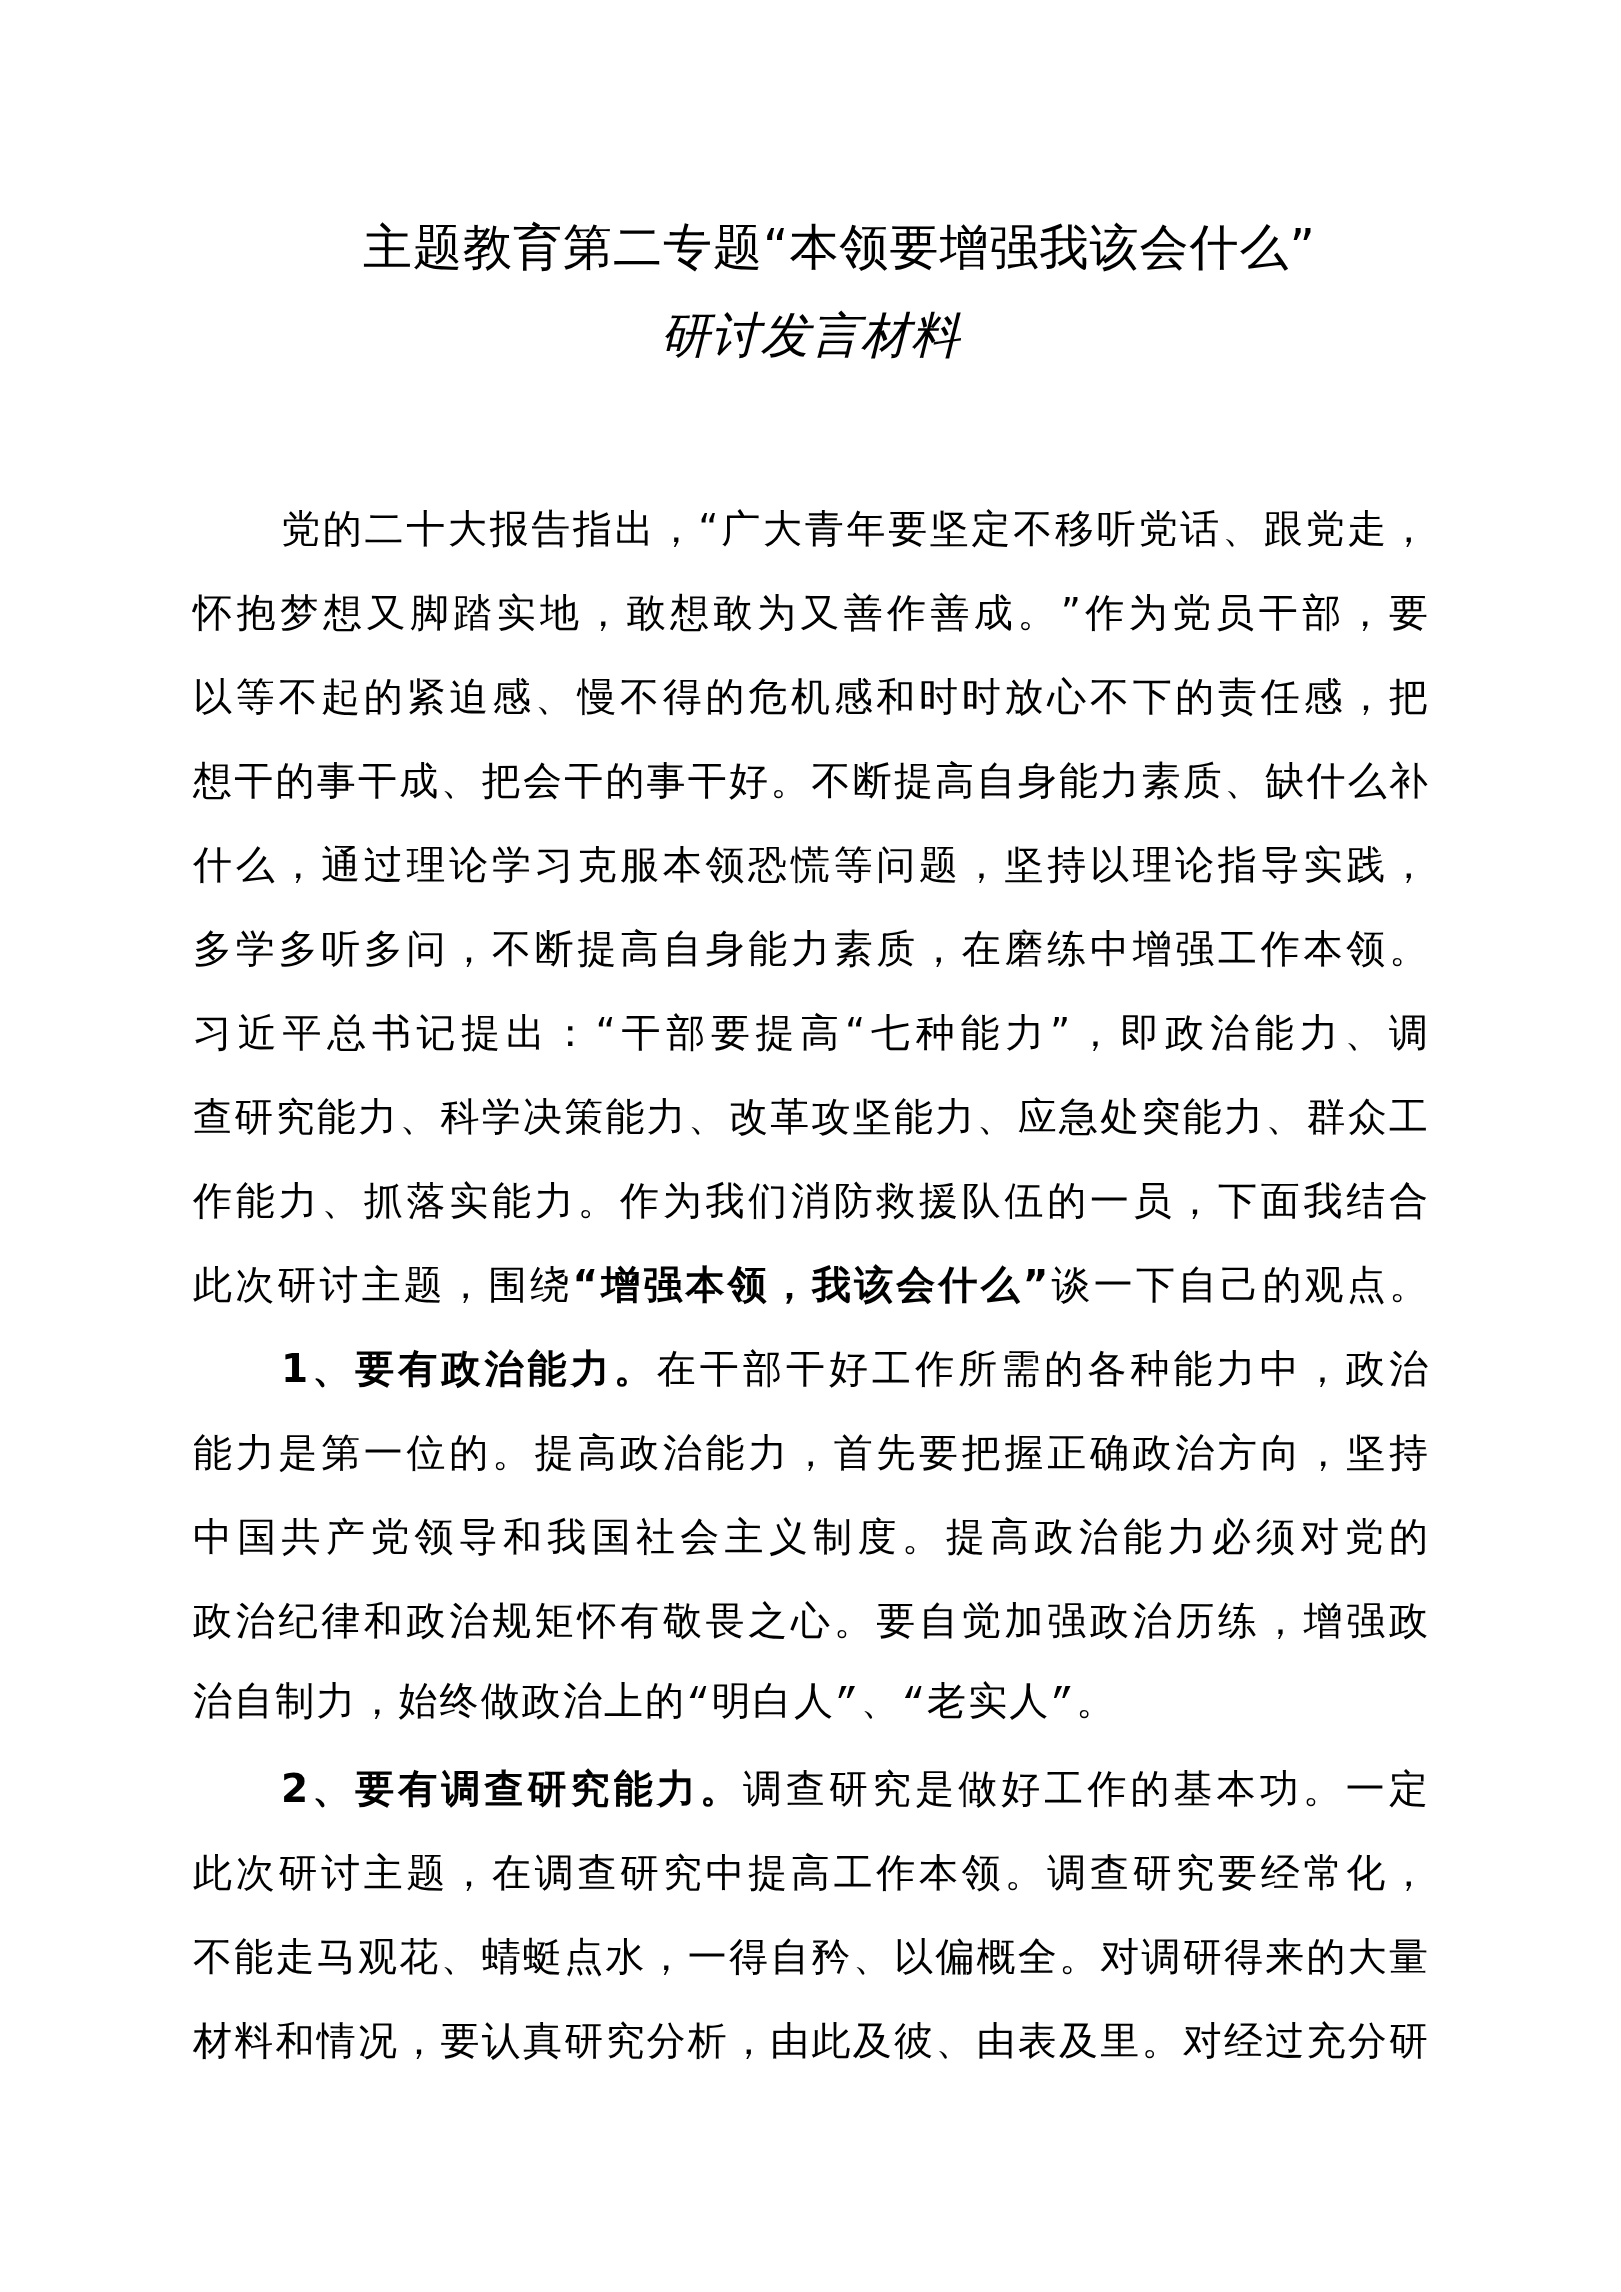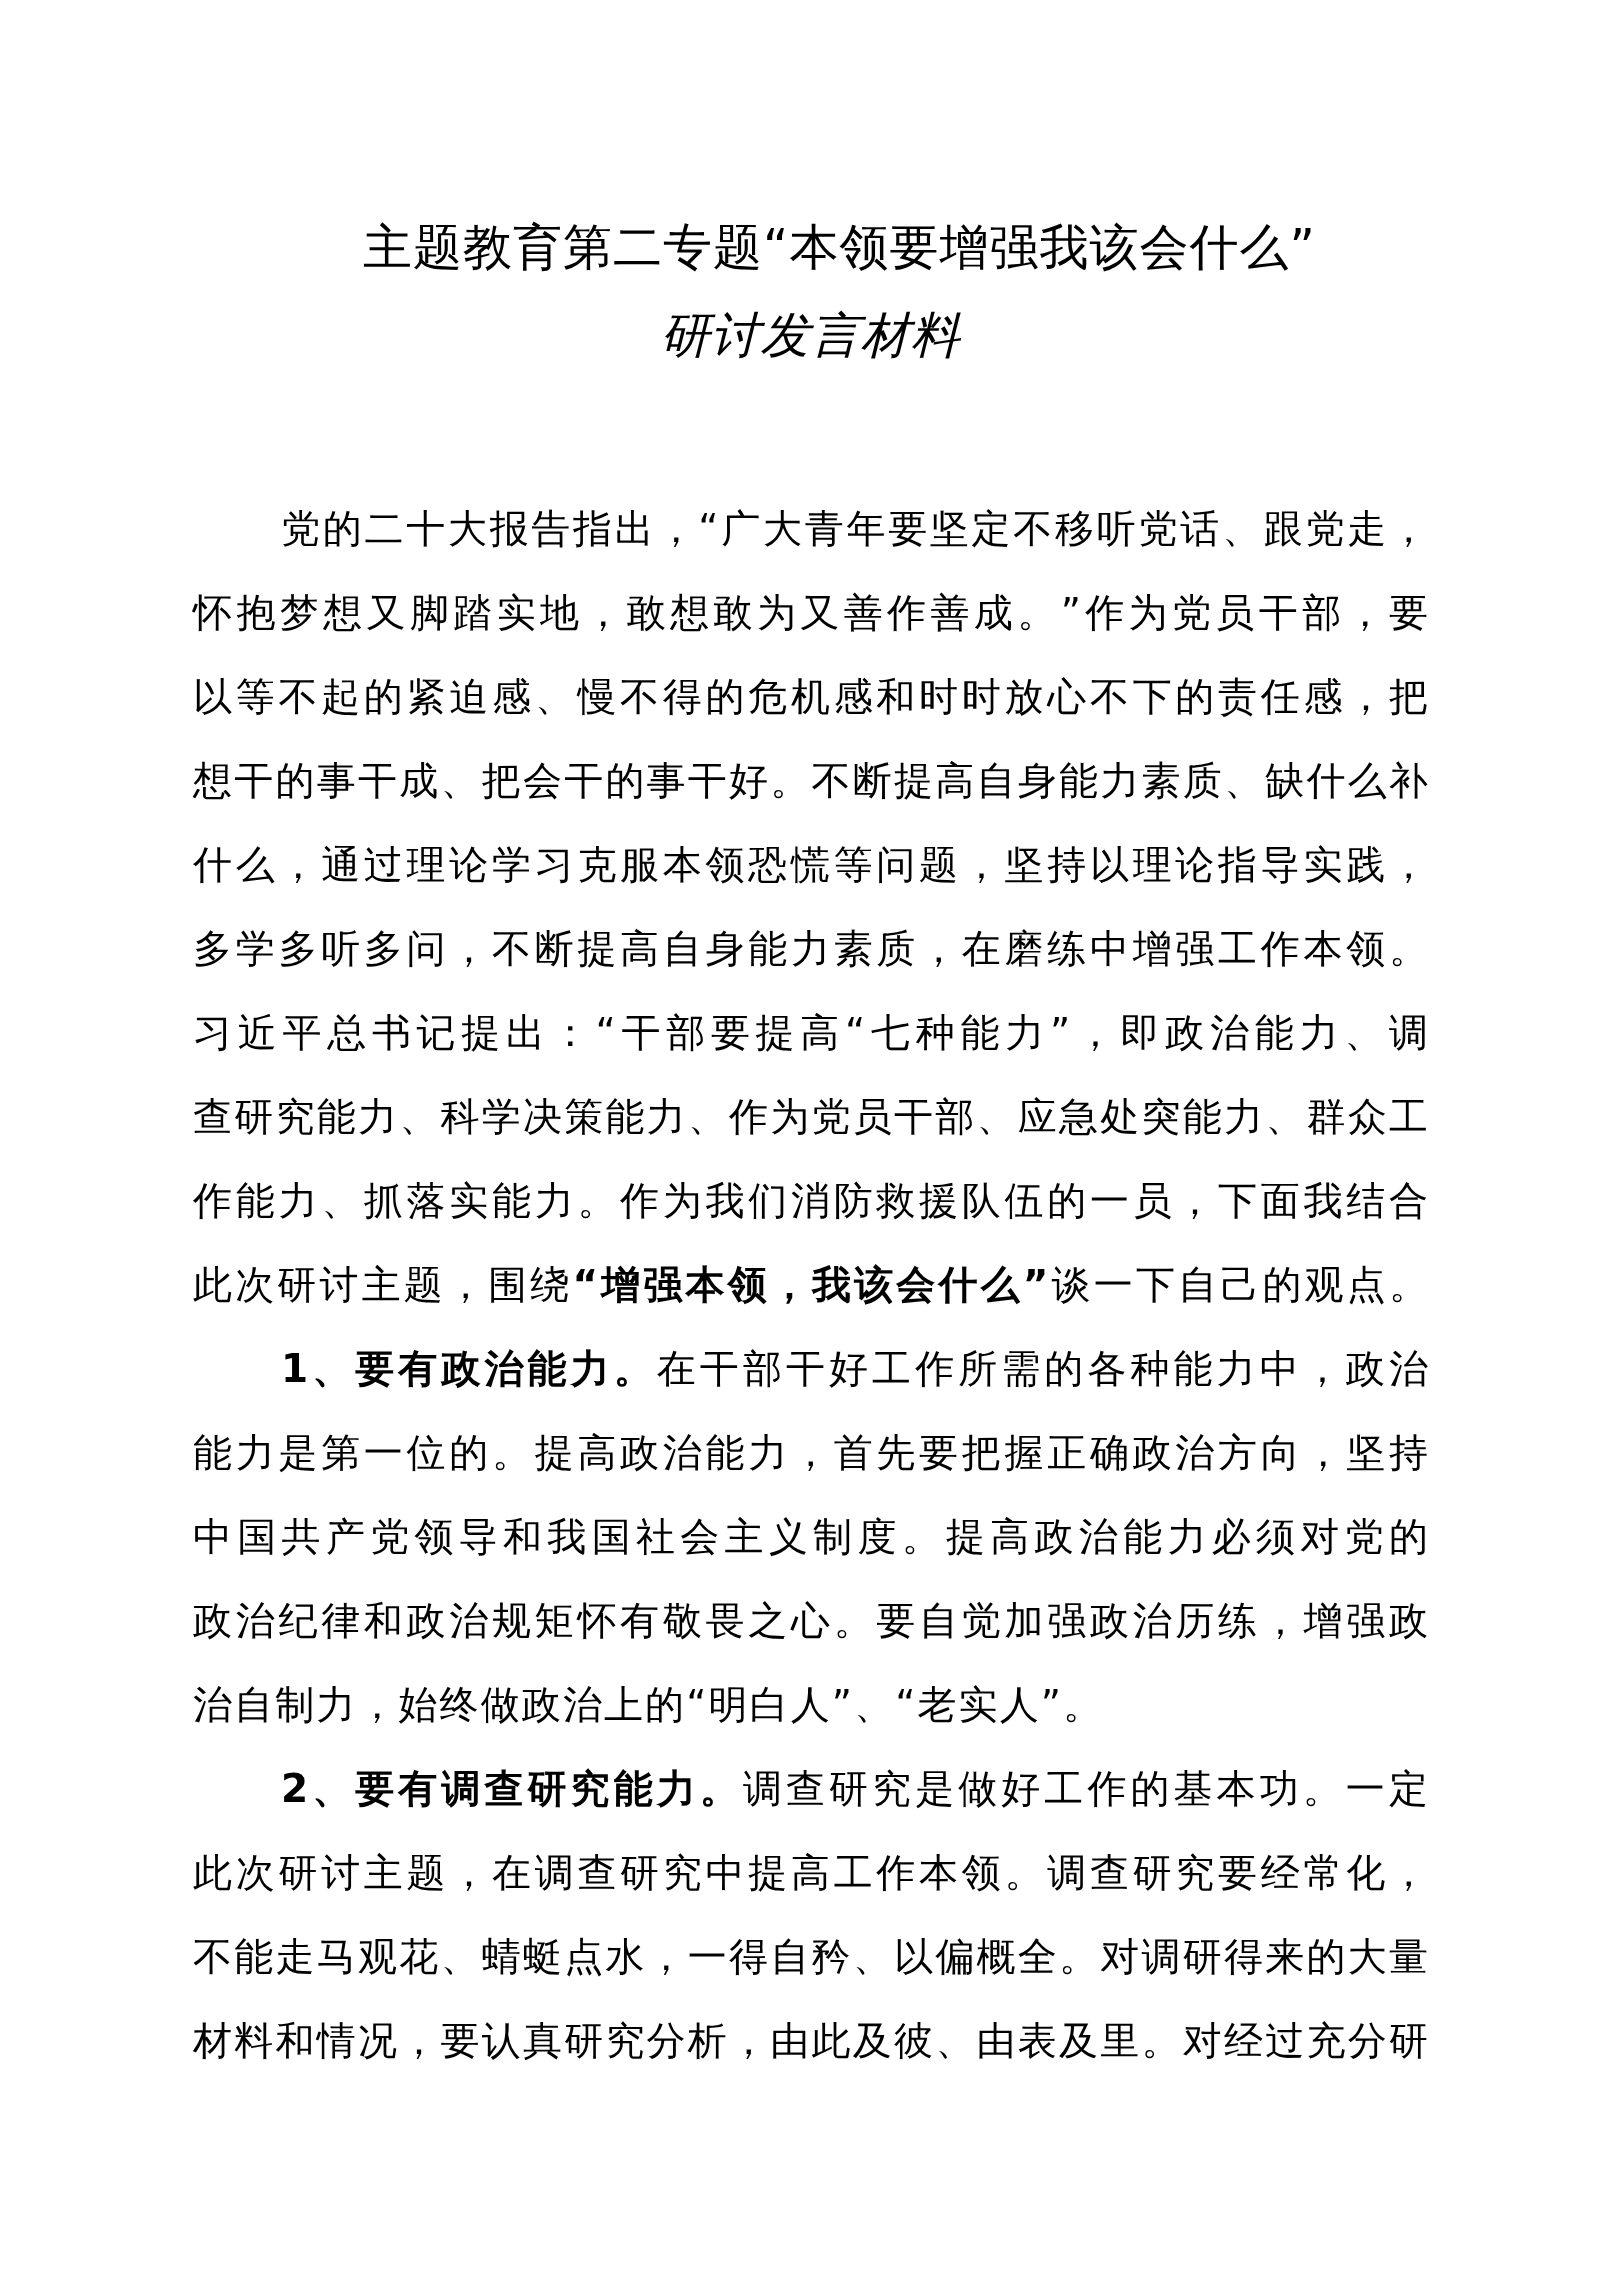--- a/index.html
+++ b/index.html
@@ -13,39 +13,39 @@
   .title.l1 { top: 218px; padding-left: 29px; }
   .title.l2 { top: 306px; font-style: italic; }
   .body { position: absolute; left: 193px; top: 497px; width: 1237px; }
   .line {
     height: 84px; line-height: 63px;
     font-family: "DejaVu Sans", "Liberation Sans", sans-serif;
     font-size: 39px; white-space: nowrap; letter-spacing: 2.1px;
     text-align: justify; text-align-last: justify;
   }
   .line.indent { padding-left: 88px; }
-  .line.short { text-align-last: left; }
+  .line.short { text-align-last: left; font-family: Liberation Mono, monospace; }
   .b { font-weight: bold; }
 </style>
 </head>
 <body>
 
 <div class="page">
   <div class="title l1">主题教育第二专题“本领要增强我该会什么”</div>
   <div class="title l2">研讨发言材料</div>
 
   <div class="body">
     <div class="line indent">党的二十大报告指出，“广大青年要坚定不移听党话、跟党走，</div>
     <div class="line">怀抱梦想又脚踏实地，敢想敢为又善作善成。”作为党员干部，要</div>
     <div class="line">以等不起的紧迫感、慢不得的危机感和时时放心不下的责任感，把</div>
     <div class="line">想干的事干成、把会干的事干好。不断提高自身能力素质、缺什么补</div>
     <div class="line">什么，通过理论学习克服本领恐慌等问题，坚持以理论指导实践，</div>
     <div class="line">多学多听多问，不断提高自身能力素质，在磨练中增强工作本领。</div>
     <div class="line">习近平总书记提出：“干部要提高“七种能力”，即政治能力、调</div>
-    <div class="line">查研究能力、科学决策能力、作为党员干部、应急处突能力、群众工</div>
+    <div class="line">查研究能力、科学决策能力、改革攻坚能力、应急处突能力、群众工</div>
     <div class="line">作能力、抓落实能力。作为我们消防救援队伍的一员，下面我结合</div>
     <div class="line"><span>此次研讨主题，围绕</span><span class="b">“增强本领，我该会什么”</span><span>谈一下自己的观点。</span></div>
     <div class="line indent"><span class="b">1、要有政治能力。</span><span>在干部干好工作所需的各种能力中，政治</span></div>
     <div class="line">能力是第一位的。提高政治能力，首先要把握正确政治方向，坚持</div>
     <div class="line">中国共产党领导和我国社会主义制度。提高政治能力必须对党的</div>
     <div class="line">政治纪律和政治规矩怀有敬畏之心。要自觉加强政治历练，增强政</div>
     <div class="line short">治自制力，始终做政治上的“明白人”、“老实人”。</div>
     <div class="line indent"><span class="b">2、要有调查研究能力。</span><span>调查研究是做好工作的基本功。一定</span></div>
     <div class="line">此次研讨主题，在调查研究中提高工作本领。调查研究要经常化，</div>
     <div class="line">不能走马观花、蜻蜓点水，一得自矜、以偏概全。对调研得来的大量</div>

